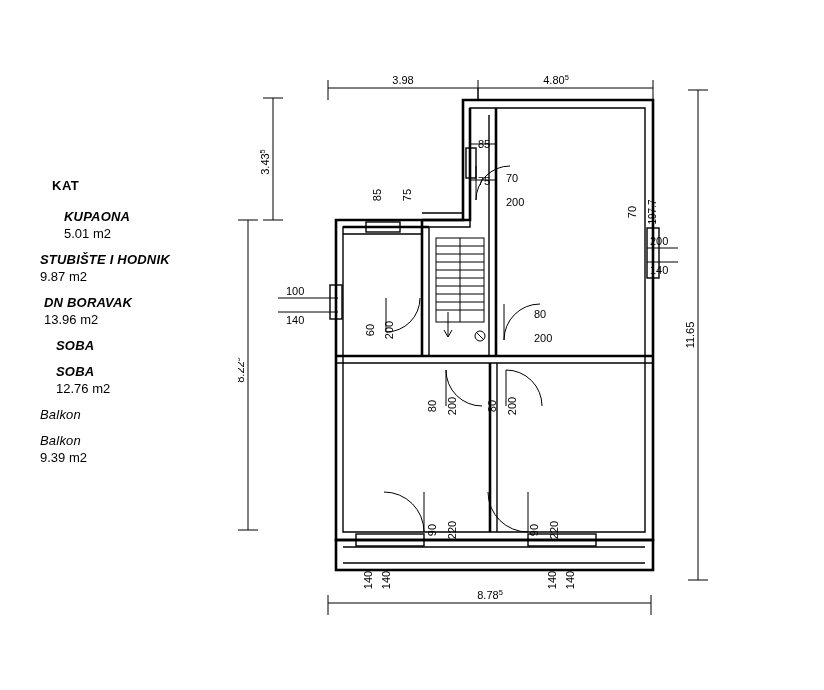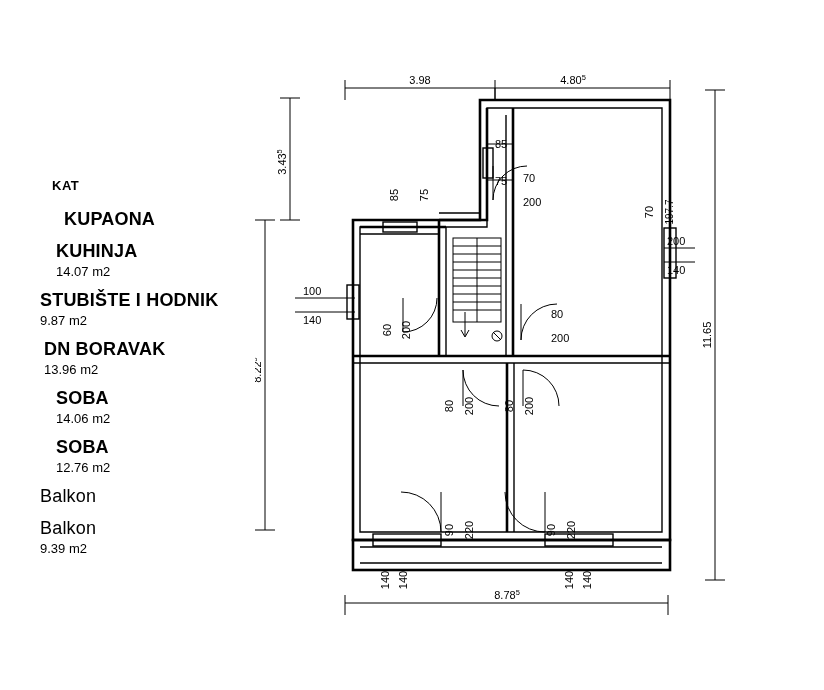--- a/index.html
+++ b/index.html
@@ -32,44 +32,45 @@
     font-size: 13px;
     font-weight: bold;
     letter-spacing: .5px;
     margin-left: 12px;
     margin-bottom: 16px;
   }
   .legend-item {
     margin-bottom: 11px;
   }
   .legend-item .room {
-    font-size: 18px;
+    font-size: 13px;
     font-weight: bold;
     display: block;
     letter-spacing: .2px;
+    font-style: italic;
   }
   .legend-item .area {
     font-size: 13px;
     display: block;
     margin-top: 2px;
   }
   .legend-item.i0 { margin-left: 24px; }
   .legend-item.i1 { margin-left: 16px; }
   .legend-item.i2 { }
   .legend-item.i3 { margin-left: 4px; }
   .legend-item.i4 { margin-left: 16px; }
   .legend-item.i5 { margin-left: 16px; }
   .legend-item.i6 { margin-left: 0px; }
   .legend-item.i7 { margin-left: 0px; }
   .legend-item.i6 .room, .legend-item.i7 .room { font-weight: normal; }
 
   
   .plan {
     position: absolute;
-    left: 255px;
+    left: 238px;
     top: 40px;
     width: 560px;
     height: 600px;
   }
   svg { display: block; }
   .wall     { fill: none; stroke: #000; stroke-width: 2.6; }
   .wallthin { fill: none; stroke: #000; stroke-width: 1.4; }
   .dimline  { fill: none; stroke: #000; stroke-width: 1; }
   .leader   { fill: none; stroke: #000; stroke-width: 1; }
   .door     { fill: none; stroke: #000; stroke-width: 1; }
@@ -85,36 +86,32 @@
 </head>
 <body>
 
 <div id="root">
 
   <div class="legend">
     <div class="legend-title">KAT</div>
 
     <div class="legend-item i0">
       <span class="room">KUPAONA</span>
-    </div>
-    <div class="legend-item i1">
-      <span class="room">KUHINJA</span>
-      <span class="area">14.07 m2</span>
+      <span class="area">5.01 m2</span>
     </div>
     <div class="legend-item i2">
       <span class="room">STUBIŠTE I HODNIK</span>
       <span class="area">9.87 m2</span>
     </div>
     <div class="legend-item i3">
       <span class="room">DN BORAVAK</span>
       <span class="area">13.96 m2</span>
     </div>
     <div class="legend-item i4">
       <span class="room">SOBA</span>
-      <span class="area">14.06 m2</span>
     </div>
     <div class="legend-item i5">
       <span class="room">SOBA</span>
       <span class="area">12.76 m2</span>
     </div>
     <div class="legend-item i6">
       <span class="room">Balkon</span>
     </div>
     <div class="legend-item i7">
       <span class="room">Balkon</span>

